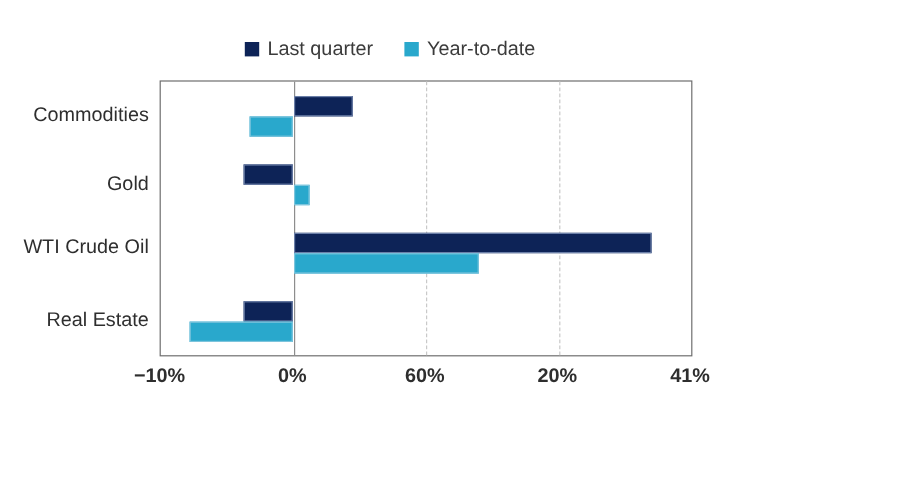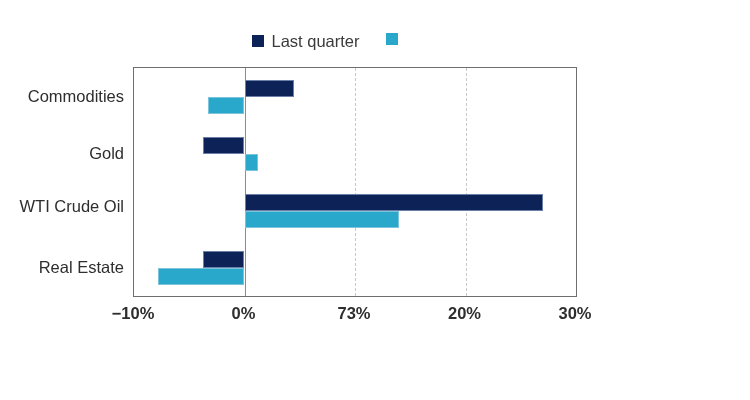--- a/index.html
+++ b/index.html
@@ -153,20 +153,21 @@
 
 <div id="chart-root">
 
   <div class="legend">
     <div class="legend-entry">
       <span class="legend-swatch" style="background:#0d2357;"></span>
       <span class="legend-label">Last quarter</span>
     </div>
     <div class="legend-entry">
       <span class="legend-swatch" style="background:#29a8cc;"></span>
+      <span class="legend-label">Year-to-date</span>
     </div>
   </div>
 
   <div class="cat-labels">
     <div class="cat-label" style="top: 20.5px;">Commodities</div>
     <div class="cat-label" style="top: 77.5px;">Gold</div>
     <div class="cat-label" style="top: 131px;">WTI Crude Oil</div>
     <div class="cat-label" style="top: 191.5px; margin-left: 20px;">Real Estate</div>
   </div>
 
@@ -187,20 +188,20 @@
       <div class="bar year-to-date" style="left: 110.5px; width: 154.7px; top: 142.5px; height: 17px;"></div>
 
       <div class="bar last-quarter" style="left: 68.51px; width: 41.99px; top: 182.5px; height: 17px;"></div>
       <div class="bar year-to-date" style="left: 24.31px; width: 86.19px; top: 199.5px; height: 17px;"></div>
     </div>
   </div>
 
   <div class="tick-labels">
     <div class="tick-label" style="left:0px;">−10%</div>
     <div class="tick-label" style="left: 110.5px;">0%</div>
-    <div class="tick-label" style="left: 221px;">73%</div>
+    <div class="tick-label" style="left: 221px;">60%</div>
     <div class="tick-label" style="left: 331.5px;">20%</div>
-    <div class="tick-label" style="left: 442px;">30%</div>
+    <div class="tick-label" style="left: 442px;">41%</div>
   </div>
 
   <div class="footnote"></div>
 
 </div>
 
 </body></html>

